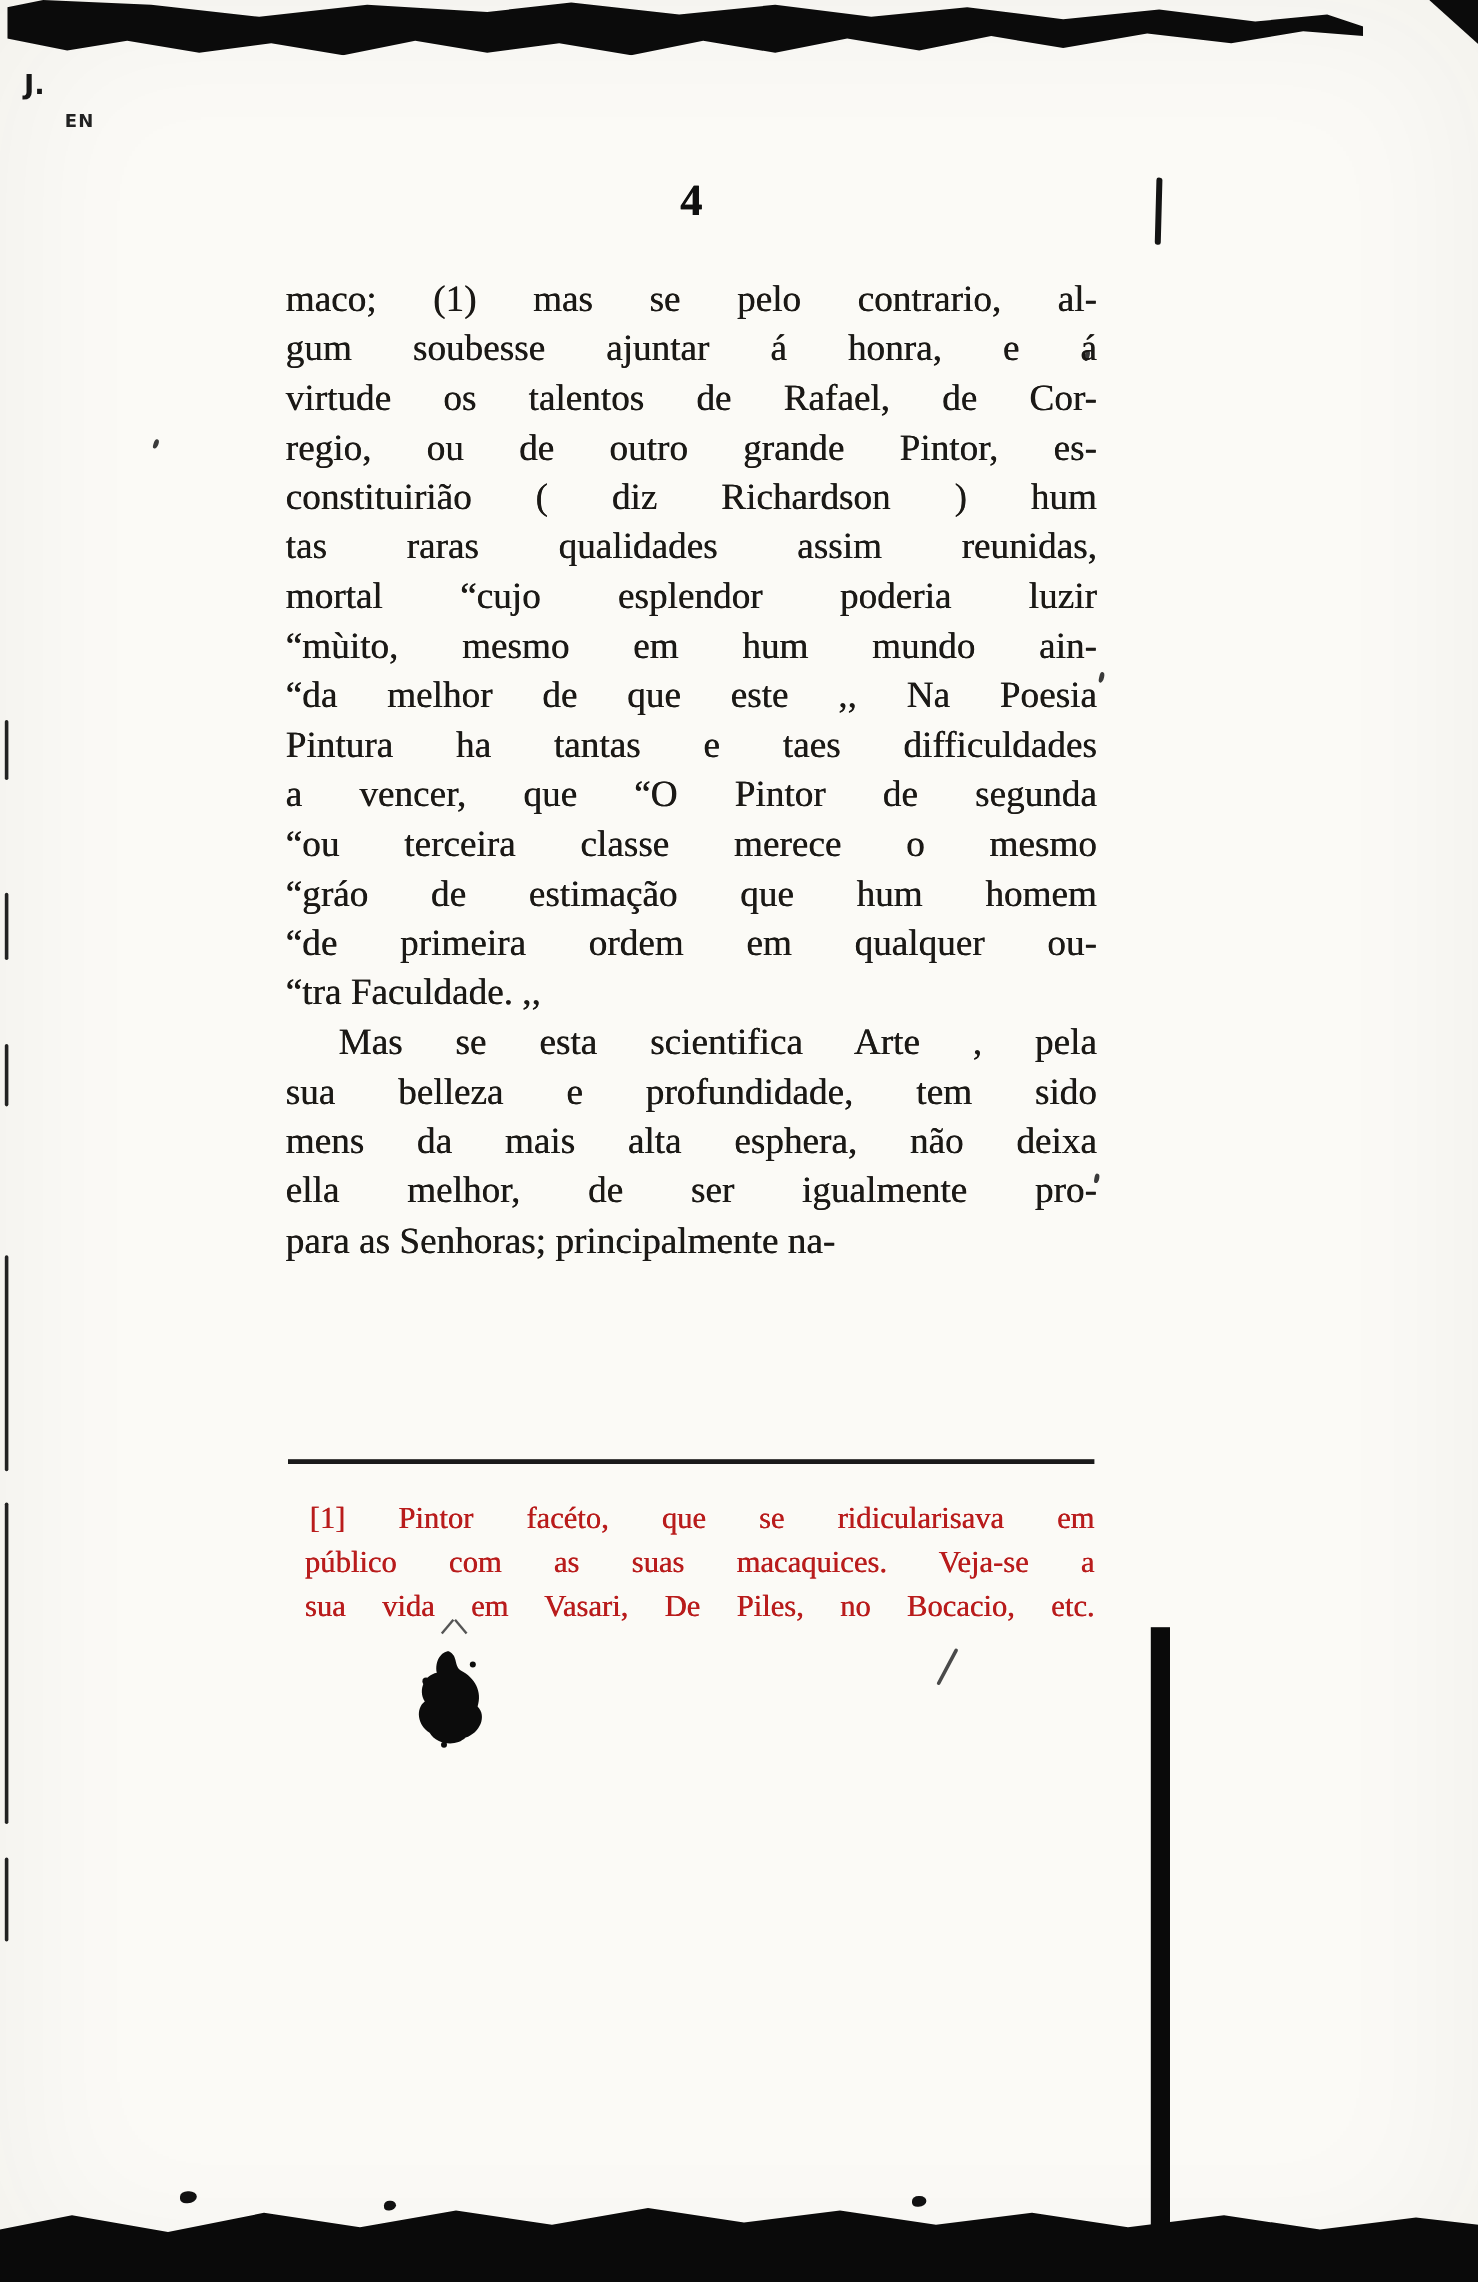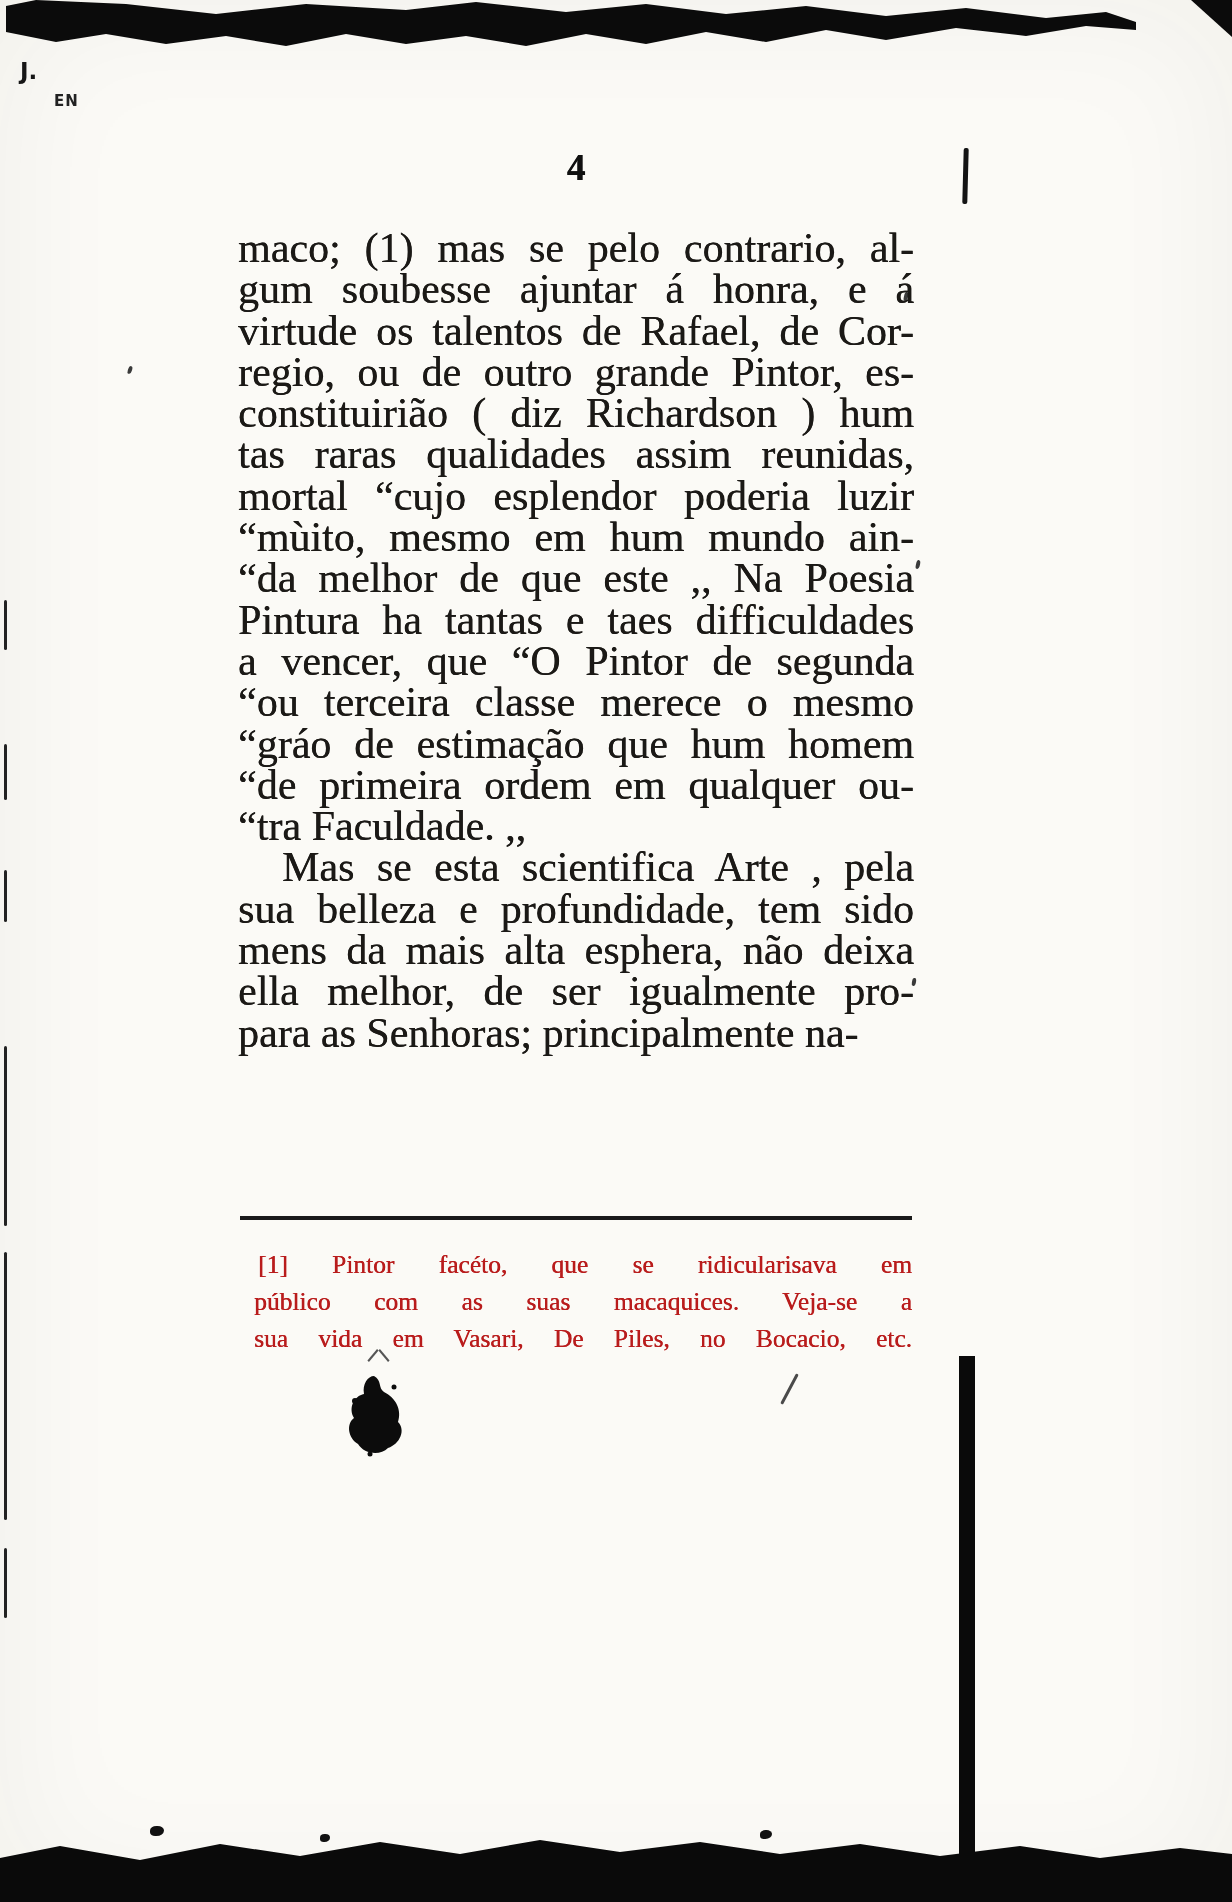--- a/index.html
+++ b/index.html
@@ -47,21 +47,21 @@
   }
 
   
   .page-number{
     position:absolute;top:146px;left:238px;width:676px;text-align:center;
     font-size:37px;font-weight:bold;color:#101010;
     text-shadow:0.4px 0 0 currentColor;
   }
   .body-text{
     position:absolute;top:228px;left:238px;width:676px;
-    font-size:42px;line-height:41.3px;color:#1b1916;
+    font-size:31px;line-height:41.3px;color:#1b1916;
     text-shadow:0.35px 0 0 currentColor;
   }
   .line{text-align:justify;text-align-last:justify;-moz-text-align-last:justify;white-space:normal}
   .line.last{text-align-last:left;-moz-text-align-last:left}
   .line.indent{text-indent:44px}
 
   .footnote-rule{
     position:absolute;top:1216px;left:240px;width:672px;height:4px;background:#1a1a1a;
   }
   .footnote-text{

